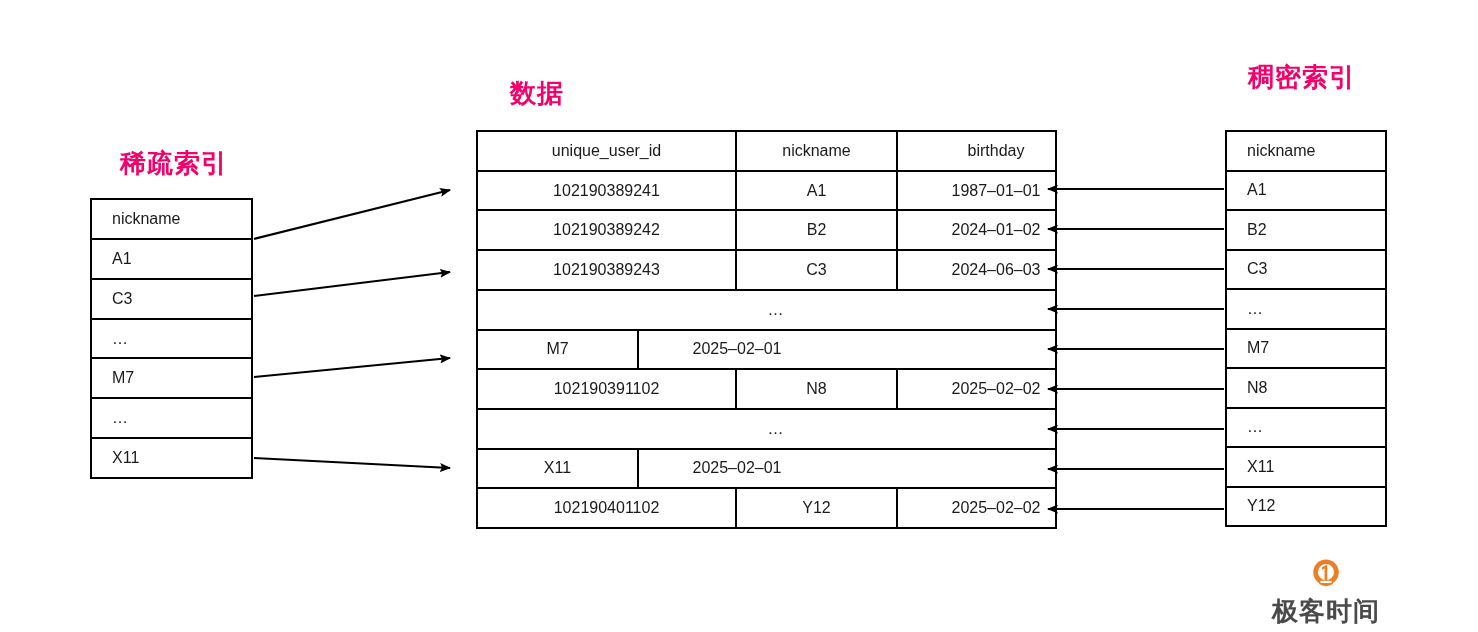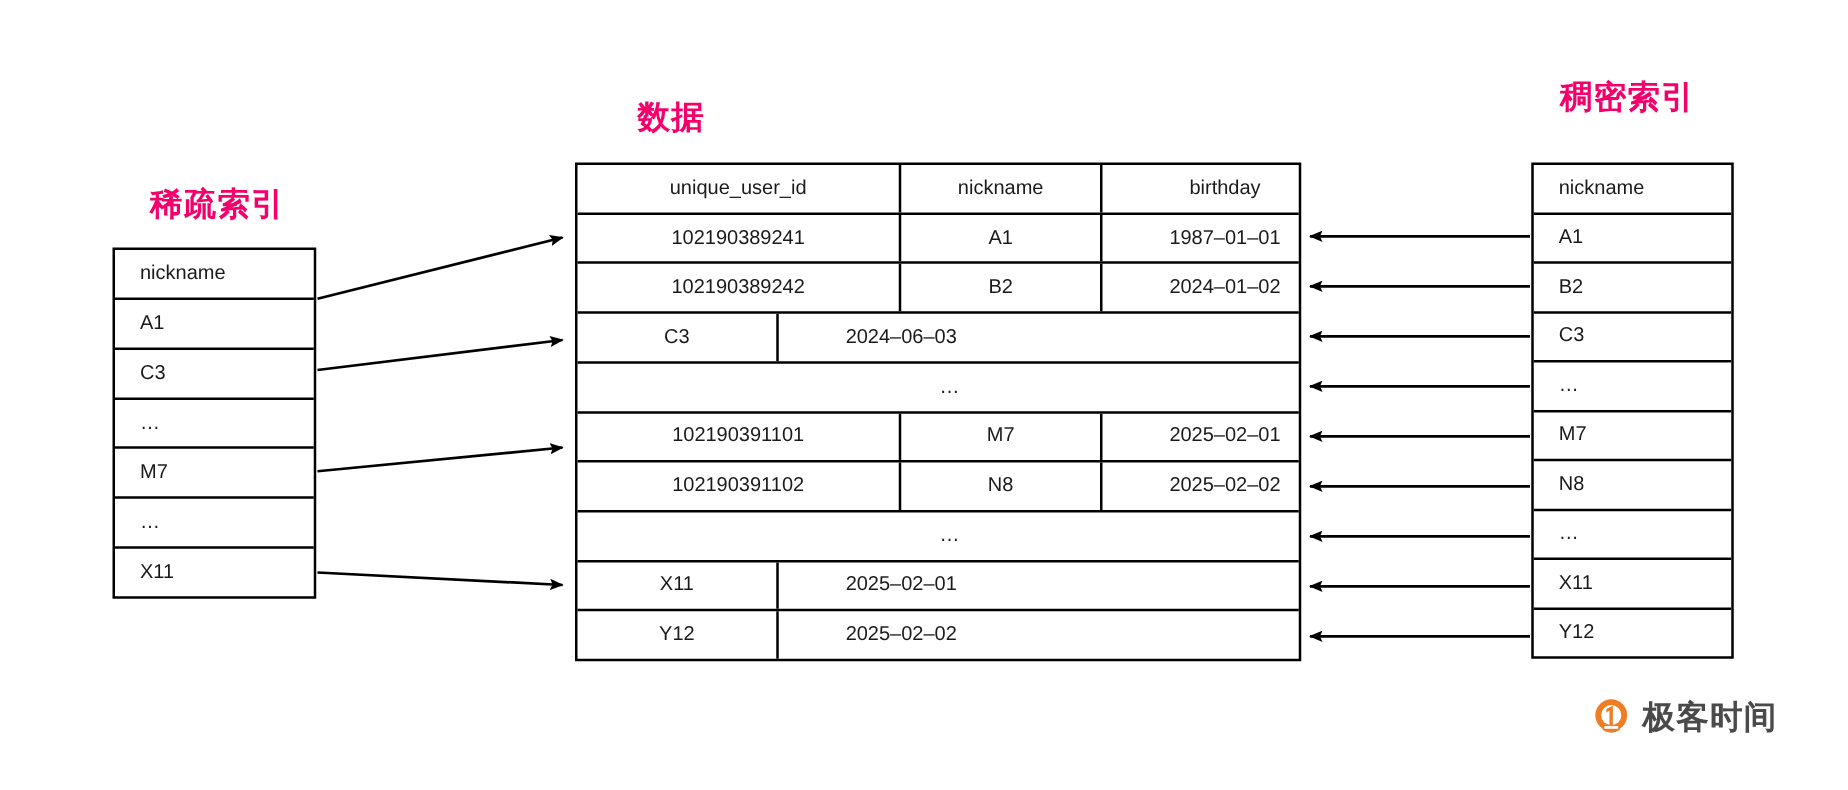--- a/index.html
+++ b/index.html
@@ -69,21 +69,21 @@
   #sparse-table {
     left: 90px;
     top: 198px;
     width: 163px;
     height: 281px;
   }
   #sparse-table .tcell { font-size: 16px; }
 
   
   #data-table {
-    left: 460px;
+    left: 476px;
     top: 130px;
     width: 581px;
     height: 399px;
   }
   #data-table .c0 { width: 259px; flex: 0 0 259px; }
   #data-table .c1 { width: 161px; flex: 0 0 161px; }
   #data-table .c2 { width: 156px; flex: 0 0 156px; }
   #data-table .cfull { width: 100%; flex: 1 1 100%; border-right: none; }
 
   
@@ -104,20 +104,21 @@
   }
 
   
   #logo {
     position: absolute;
     left: 1272px;
     top: 556px;
     display: flex;
     align-items: center;
     gap: 8px;
+    flex-direction: column;
   }
   #logo-mark {
     width: 34px;
     height: 34px;
     flex: 0 0 34px;
   }
   #logo-text {
     font-size: 26px;
     font-weight: 700;
     color: #4a4a4a;
@@ -170,44 +171,45 @@
       <div class="tcell c0">102190389241</div>
       <div class="tcell c1">A1</div>
       <div class="tcell c2">1987–01–01</div>
     </div>
     <div class="trow">
       <div class="tcell c0">102190389242</div>
       <div class="tcell c1">B2</div>
       <div class="tcell c2">2024–01–02</div>
     </div>
     <div class="trow">
+      <div class="tcell c0">102190389243</div>
       <div class="tcell c1">C3</div>
       <div class="tcell c2">2024–06–03</div>
     </div>
     <div class="trow">
       <div class="tcell cfull ellipsis">…</div>
     </div>
     <div class="trow">
-      <div class="tcell c0">102190391101</div>
       <div class="tcell c1">M7</div>
       <div class="tcell c2">2025–02–01</div>
     </div>
     <div class="trow">
       <div class="tcell c0">102190391102</div>
       <div class="tcell c1">N8</div>
       <div class="tcell c2">2025–02–02</div>
     </div>
     <div class="trow">
       <div class="tcell cfull ellipsis">…</div>
     </div>
     <div class="trow">
       <div class="tcell c1">X11</div>
       <div class="tcell c2">2025–02–01</div>
     </div>
     <div class="trow">
+      <div class="tcell c0">102190401102</div>
       <div class="tcell c1">Y12</div>
       <div class="tcell c2">2025–02–02</div>
     </div>
   </div>
 
   <div class="tbl" id="dense-table">
     <div class="trow">
       <div class="tcell">nickname</div>
     </div>
     <div class="trow">

